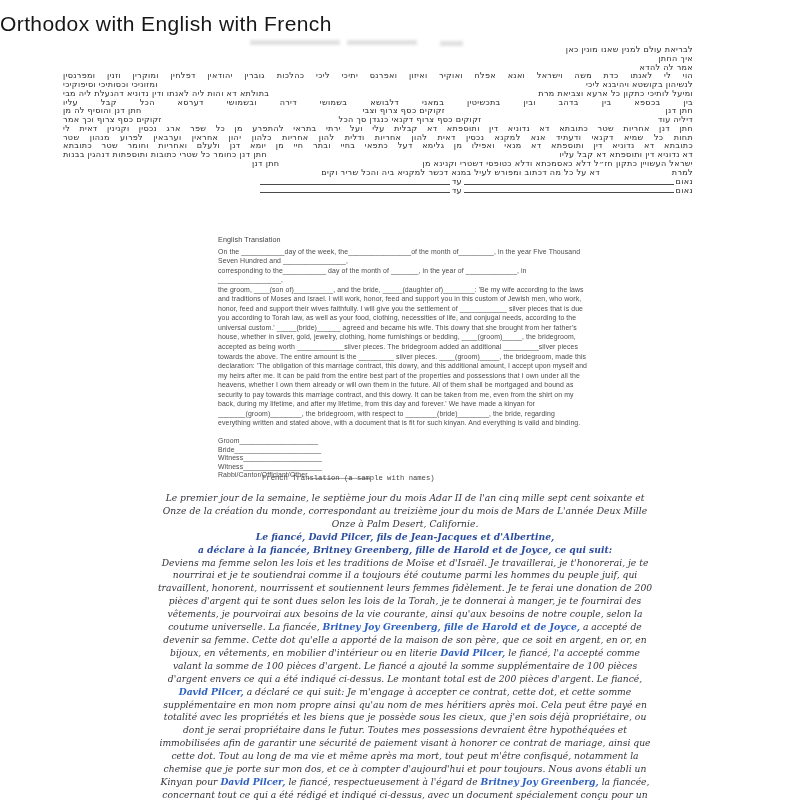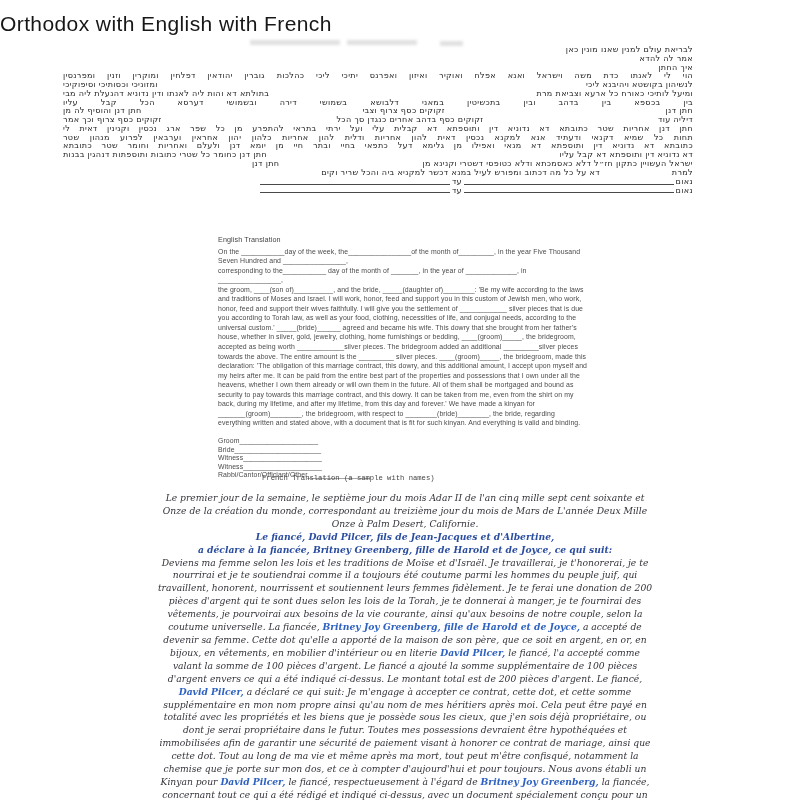--- a/index.html
+++ b/index.html
@@ -51,40 +51,40 @@
 <div class="page">
 
   <div class="title">Orthodox with English with French</div>
 
   <div class="smudge s1"></div>
   <div class="smudge s2"></div>
   <div class="smudge s3"></div>
 
   <div class="hebrew" id="hebrew-lines">
       <div class="hl">לבריאת עולם למנין שאנו מונין כאן</div>
+      <div class="hl">איך החתן</div>
       <div class="hl">אמר לה להדא</div>
-      <div class="hl">איך החתן</div>
       <div class="hl full">הוי לי לאנתו כדת משה וישראל ואנא אפלח ואוקיר ואיזון ואפרנס יתיכי ליכי כהלכות גוברין יהודאין דפלחין ומוקרין וזנין ומפרנסין</div>
       <div class="hl split">
         <span>לנשיהון בקושטא ויהיבנא ליכי</span>
         <span>ומזוניכי וכסותיכי וסיפוקיכי</span>
       </div>
       <div class="hl split">
-        <span>ומיעל לותיכי כאורח כל ארעא וצביאת מרת</span>
+        <span>ומיעל לותיכי כתקון כל ארעא וצביאת מרת</span>
         <span>בתולתא דא והות ליה לאנתו ודין נדוניא דהנעלת ליה מבי</span>
       </div>
       <div class="hl full">בין בכספא בין בדהב ובין בתכשיטין במאני דלבושא בשמושי דירה ובשמושי דערסא הכל קבל עליו</div>
       <div class="hl split">
         <span>חתן דנן</span>
         <span>זקוקים כסף צרוף וצבי</span>
         <span>חתן דנן והוסיף לה מן</span>
       </div>
       <div class="hl split">
         <span>דיליה עוד</span>
-        <span>זקוקים כסף בדהב אחרים כנגדן סך הכל</span>
+        <span>זקוקים כסף צרוף דקנאי כנגדן סך הכל</span>
         <span>זקוקים כסף צרוף וכך אמר</span>
       </div>
       <div class="hl full">חתן דנן אחריות שטר כתובתא דא נדוניא דין ותוספתא דא קבלית עלי ועל ירתי בתראי להתפרע מן כל שפר ארג נכסין וקנינין דאית לי</div>
       <div class="hl full">תחות כל שמיא דקנאי ודעתיד אנא למקנא נכסין דאית להון אחריות ודלית להון אחריות כלהון יהון אחראין וערבאין לפרוע מנהון שטר</div>
       <div class="hl full">כתובתא דא נדוניא דין ותוספתא דא מנאי ואפילו מן גלימא דעל כתפאי בחיי ובתר חיי מן יומא דנן ולעלם ואחריות וחומר שטר כתובתא</div>
       <div class="hl split">
         <span>דא נדוניא דין ותוספתא דא קבל עליו</span>
         <span>חתן דנן כחומר כל שטרי כתובות ותוספתות דנהגין בבנות</span>
       </div>
       <div class="hl split w70">

